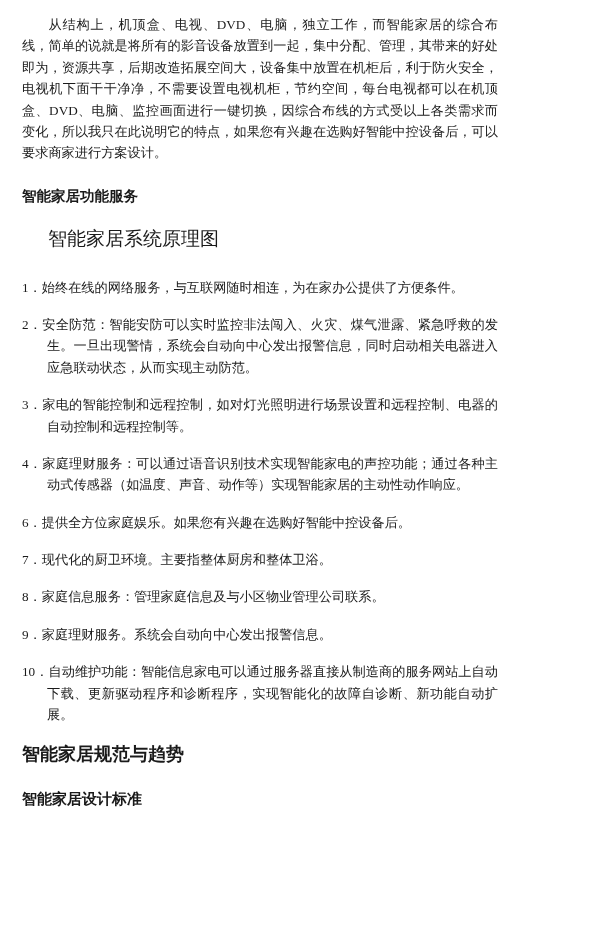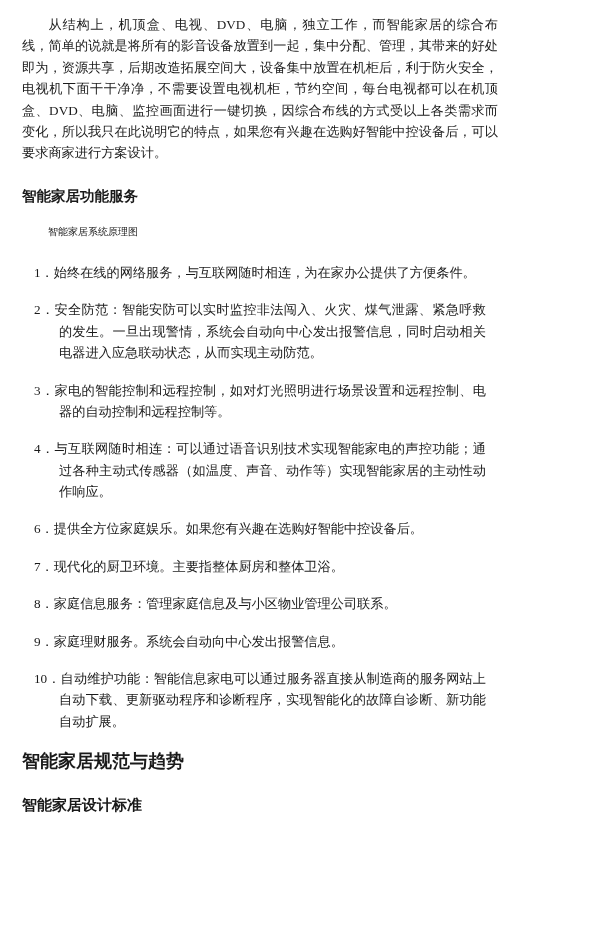--- a/index.html
+++ b/index.html
@@ -44,28 +44,28 @@
     line-height: 1.4;
   }
   h3.sub-heading {
     font-family: "Liberation Sans", "DejaVu Sans", sans-serif;
     font-size: 15px;
     font-weight: bold;
     margin: 20px 0 6px 0;
     line-height: 1.4;
   }
   .figure-caption {
-    font-size: 10px;
+    font-size: 19px;
     line-height: 1.62;
     margin: 0 0 22px 0;
     padding-left: 26px;
   }
   ol.feature-list {
     list-style: none;
-    margin: 12px;
+    margin: 0;
     padding: 0;
   }
   ol.feature-list li {
     font-size: 13.2px;
     line-height: 1.62;
     margin: 0 0 16px 0;
     text-align: justify;
     text-justify: inter-ideograph;
     padding-left: 25px;
     text-indent: -25px;
@@ -82,21 +82,21 @@
   <p class="body-para intro">从结构上，机顶盒、电视、DVD、电脑，独立工作，而智能家居的综合布线，简单的说就是将所有的影音设备放置到一起，集中分配、管理，其带来的好处即为，资源共享，后期改造拓展空间大，设备集中放置在机柜后，利于防火安全，电视机下面干干净净，不需要设置电视机柜，节约空间，每台电视都可以在机顶盒、DVD、电脑、监控画面进行一键切换，因综合布线的方式受以上各类需求而变化，所以我只在此说明它的特点，如果您有兴趣在选购好智能中控设备后，可以要求商家进行方案设计。</p>
 
   <h2 class="section-heading">智能家居功能服务</h2>
 
   <div class="figure-caption">智能家居系统原理图</div>
 
   <ol class="feature-list">
     <li><span class="num">1．</span><span>始终在线的网络服务，与互联网随时相连，为在家办公提供了方便条件。</span></li>
     <li><span class="num">2．</span><span>安全防范：智能安防可以实时监控非法闯入、火灾、煤气泄露、紧急呼救的发生。一旦出现警情，系统会自动向中心发出报警信息，同时启动相关电器进入应急联动状态，从而实现主动防范。</span></li>
     <li><span class="num">3．</span><span>家电的智能控制和远程控制，如对灯光照明进行场景设置和远程控制、电器的自动控制和远程控制等。</span></li>
-    <li><span class="num">4．</span><span>与互联网随时相连：可以通过语音识别技术实现智能家电的声控功能；通过各种主动式传感器（如温度、声音、动作等）实现智能家居的主动性动作响应。</span></li>
+    <li><span class="num">4．</span><span>家庭理财服务：可以通过语音识别技术实现智能家电的声控功能；通过各种主动式传感器（如温度、声音、动作等）实现智能家居的主动性动作响应。</span></li>
     <li><span class="num">6．</span><span>提供全方位家庭娱乐。如果您有兴趣在选购好智能中控设备后。</span></li>
     <li><span class="num">7．</span><span>现代化的厨卫环境。主要指整体厨房和整体卫浴。</span></li>
     <li><span class="num">8．</span><span>家庭信息服务：管理家庭信息及与小区物业管理公司联系。</span></li>
     <li><span class="num">9．</span><span>家庭理财服务。系统会自动向中心发出报警信息。</span></li>
     <li><span class="num">10．</span><span>自动维护功能：智能信息家电可以通过服务器直接从制造商的服务网站上自动下载、更新驱动程序和诊断程序，实现智能化的故障自诊断、新功能自动扩展。</span></li>
   </ol>
 
   <h1 class="big-heading">智能家居规范与趋势</h1>
 
   <h3 class="sub-heading">智能家居设计标准</h3>

